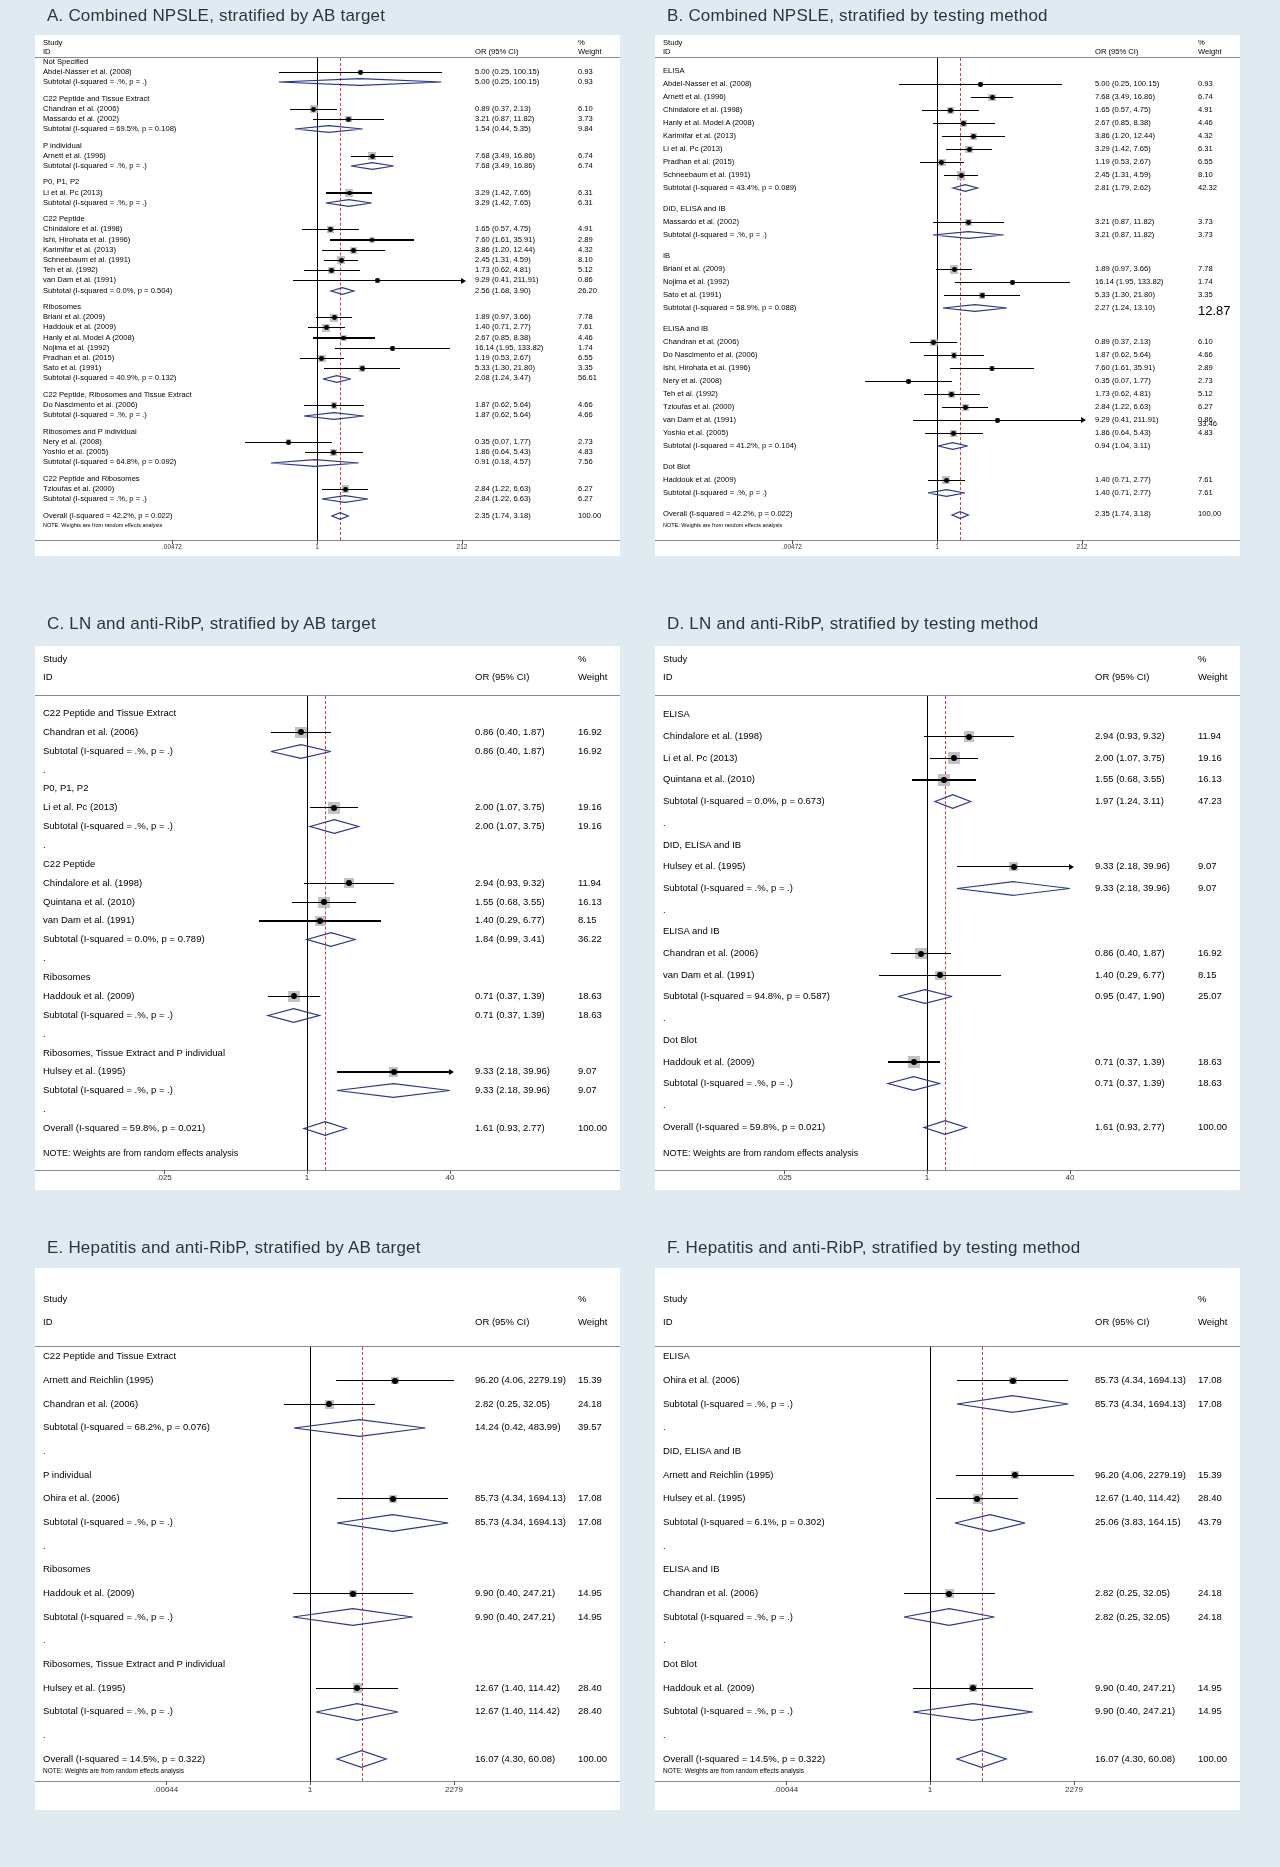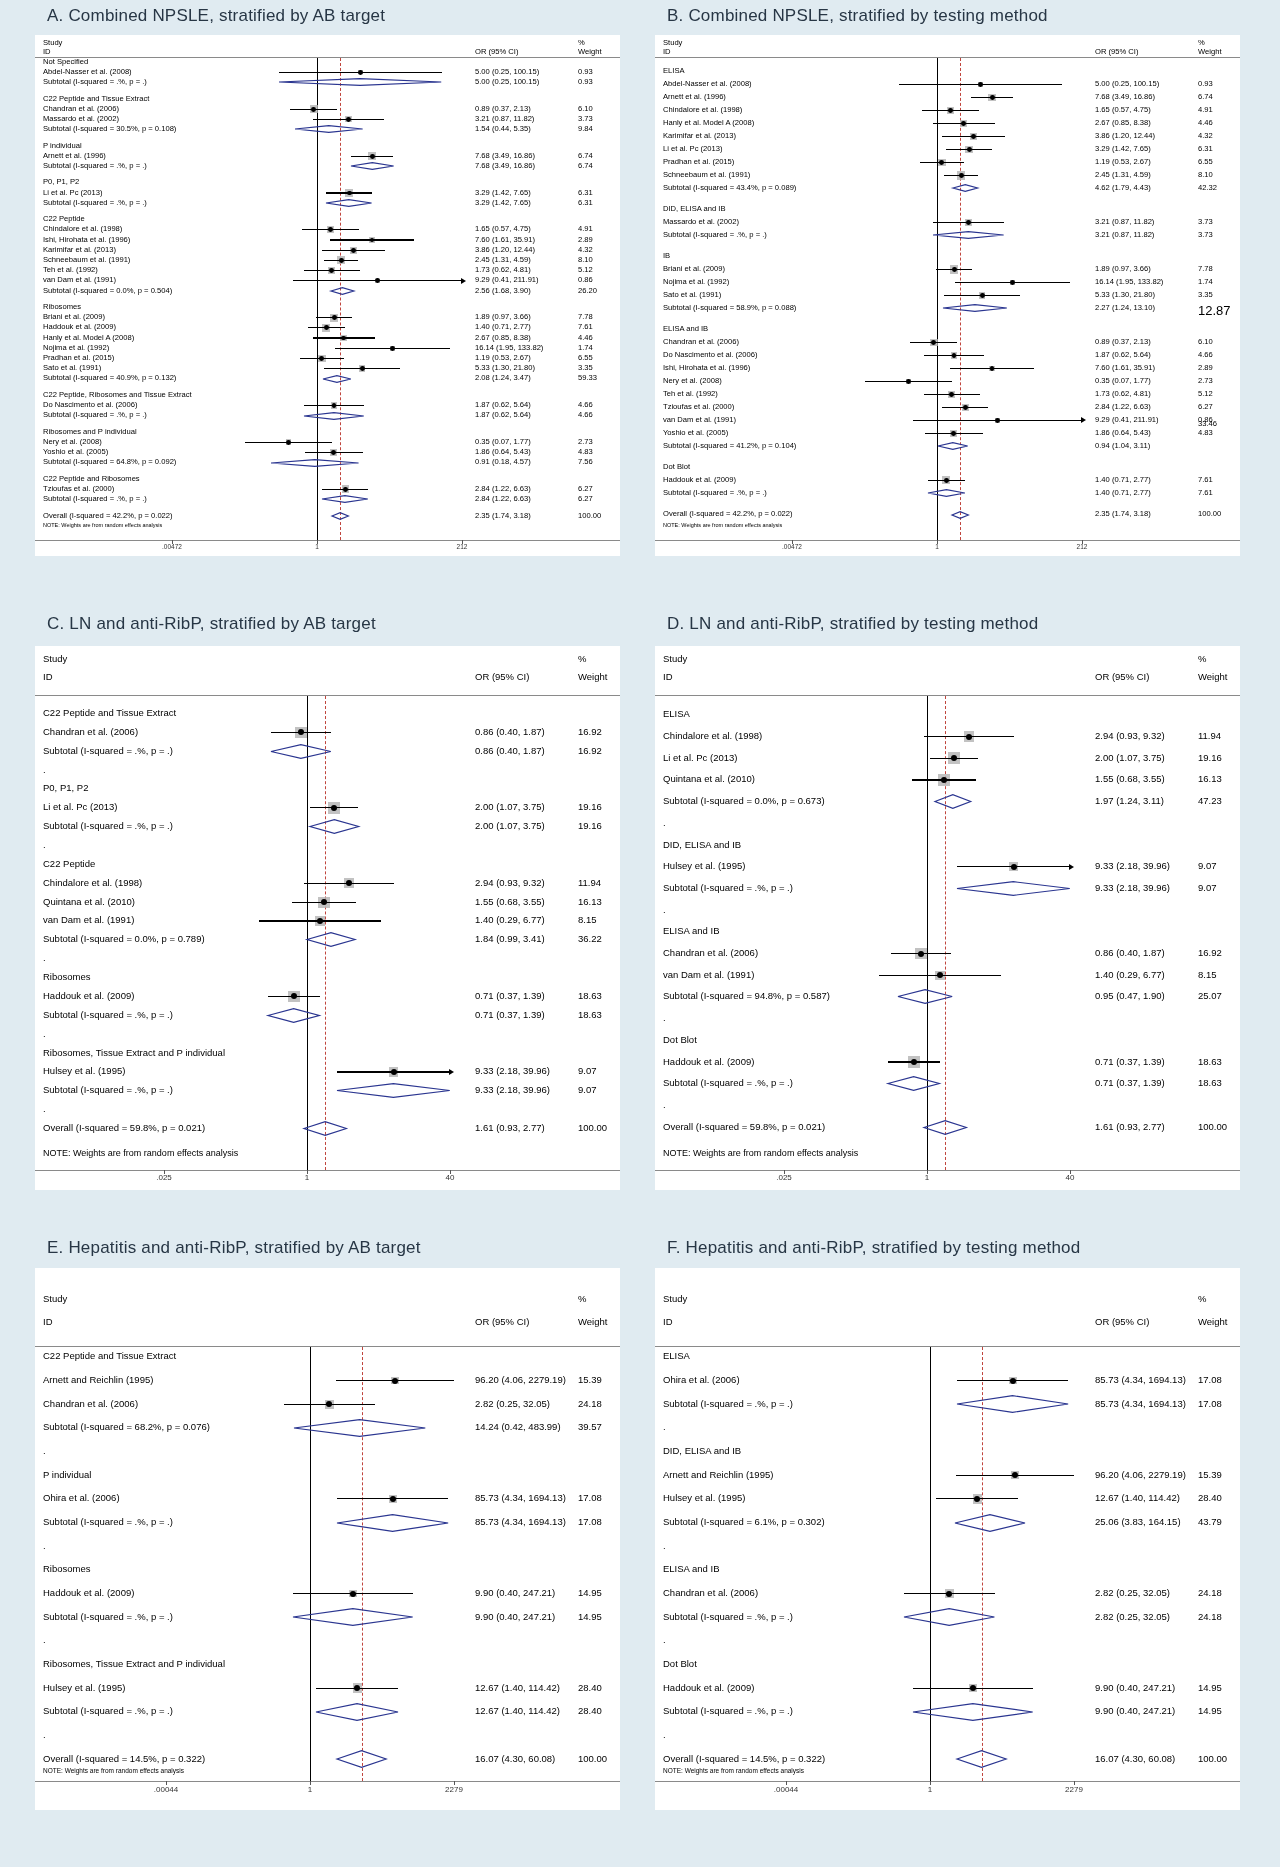--- a/index.html
+++ b/index.html
@@ -51,21 +51,21 @@
       <div class="ciline" style="left: 255.086px; top: 73.5211px; width: 47.3817px; height: 1.2px;"></div>
       <div class="dot" style="left: 276.445px; top: 71.7211px; width: 4.8px; height: 4.8px;"></div>
       <div class="abs" style="left: 440px; top: 69.7131px; font-size: 7.6px; color: rgb(0, 0, 0);">0.89 (0.37, 2.13)</div>
       <div class="abs" style="left: 543px; top: 69.7131px; font-size: 7.6px; color: rgb(0, 0, 0);">6.10</div>
       <div class="abs" style="left: 8px; top: 79.893px; font-size: 7.6px; color: rgb(0, 0, 0);">Massardo et al. (2002)</div>
       <div class="sq" style="left: 310.389px; top: 81.1197px; width: 6.36264px; height: 6.36264px; background: rgb(179, 179, 179); opacity: 0.8;"></div>
       <div class="ciline" style="left: 278.23px; top: 83.701px; width: 70.6258px; height: 1.2px;"></div>
       <div class="dot" style="left: 311.17px; top: 81.901px; width: 4.8px; height: 4.8px;"></div>
       <div class="abs" style="left: 440px; top: 79.893px; font-size: 7.6px; color: rgb(0, 0, 0);">3.21 (0.87, 11.82)</div>
       <div class="abs" style="left: 543px; top: 79.893px; font-size: 7.6px; color: rgb(0, 0, 0);">3.73</div>
-      <div class="abs" style="left: 8px; top: 90.0729px; font-size: 7.6px; color: rgb(0, 0, 0);">Subtotal  (I-squared = 30.5%, p = 0.108)</div>
+      <div class="abs" style="left: 8px; top: 90.0729px; font-size: 7.6px; color: rgb(0, 0, 0);">Subtotal  (I-squared = 69.5%, p = 0.108)</div>
       <svg class="diamond" width="67.62164610220009" height="8" style="left: 259.776px; top: 90.4809px;">
         <polygon points="0,4 33.810823051100044,0.7 67.62164610220009,4 33.810823051100044,7.3" fill="none" stroke="#2a3590" stroke-width="1.2"></polygon>
       </svg>
       <div class="abs" style="left: 440px; top: 90.0729px; font-size: 7.6px; color: rgb(0, 0, 0);">1.54 (0.44, 5.35)</div>
       <div class="abs" style="left: 543px; top: 90.0729px; font-size: 7.6px; color: rgb(0, 0, 0);">9.84</div>
       <div class="abs" style="left: 8px; top: 106.564px; font-size: 7.6px; color: rgb(0, 0, 0);">P individual</div>
       <div class="abs" style="left: 8px; top: 116.744px; font-size: 7.6px; color: rgb(0, 0, 0);">Arnett et al. (1996)</div>
       <div class="sq" style="left: 333.338px; top: 117.306px; width: 7.6923px; height: 7.6923px; background: rgb(179, 179, 179); opacity: 0.8;"></div>
       <div class="ciline" style="left: 315.834px; top: 120.552px; width: 42.6356px; height: 1.2px;"></div>
       <div class="dot" style="left: 334.784px; top: 118.752px; width: 4.8px; height: 4.8px;"></div>
@@ -169,21 +169,21 @@
       <div class="sq" style="left: 324.216px; top: 330.425px; width: 6.1606px; height: 6.1606px; background: rgb(179, 179, 179); opacity: 0.8;"></div>
       <div class="ciline" style="left: 289.102px; top: 332.905px; width: 76.3236px; height: 1.2px;"></div>
       <div class="dot" style="left: 324.897px; top: 331.105px; width: 4.8px; height: 4.8px;"></div>
       <div class="abs" style="left: 440px; top: 329.097px; font-size: 7.6px; color: rgb(0, 0, 0);">5.33 (1.30, 21.80)</div>
       <div class="abs" style="left: 543px; top: 329.097px; font-size: 7.6px; color: rgb(0, 0, 0);">3.35</div>
       <div class="abs" style="left: 8px; top: 339.277px; font-size: 7.6px; color: rgb(0, 0, 0);">Subtotal  (I-squared = 40.9%, p = 0.132)</div>
       <svg class="diamond" width="27.855663743360594" height="8" style="left: 287.823px; top: 339.685px;">
         <polygon points="0,4 13.927831871680297,0.7 27.855663743360594,4 13.927831871680297,7.3" fill="none" stroke="#2a3590" stroke-width="1.2"></polygon>
       </svg>
       <div class="abs" style="left: 440px; top: 339.277px; font-size: 7.6px; color: rgb(0, 0, 0);">2.08 (1.24, 3.47)</div>
-      <div class="abs" style="left: 543px; top: 339.277px; font-size: 7.6px; color: rgb(0, 0, 0);">59.33</div>
+      <div class="abs" style="left: 543px; top: 339.277px; font-size: 7.6px; color: rgb(0, 0, 0);">56.61</div>
       <div class="abs" style="left: 8px; top: 355.768px; font-size: 7.6px; color: rgb(0, 0, 0);">C22 Peptide, Ribosomes and Tissue Extract</div>
       <div class="abs" style="left: 8px; top: 365.948px; font-size: 7.6px; color: rgb(0, 0, 0);">Do Nascimento et al. (2006)</div>
       <div class="sq" style="left: 295.535px; top: 366.948px; width: 6.81741px; height: 6.81741px; background: rgb(179, 179, 179); opacity: 0.8;"></div>
       <div class="ciline" style="left: 269.06px; top: 369.756px; width: 59.7672px; height: 1.2px;"></div>
       <div class="dot" style="left: 296.544px; top: 367.956px; width: 4.8px; height: 4.8px;"></div>
       <div class="abs" style="left: 440px; top: 365.948px; font-size: 7.6px; color: rgb(0, 0, 0);">1.87 (0.62, 5.64)</div>
       <div class="abs" style="left: 543px; top: 365.948px; font-size: 7.6px; color: rgb(0, 0, 0);">4.66</div>
       <div class="abs" style="left: 8px; top: 376.128px; font-size: 7.6px; color: rgb(0, 0, 0);">Subtotal  (I-squared = .%, p = .)</div>
       <svg class="diamond" width="59.76724059303666" height="8" style="left: 269.06px; top: 376.536px;">
         <polygon points="0,4 29.88362029651833,0.7 59.76724059303666,4 29.88362029651833,7.3" fill="none" stroke="#2a3590" stroke-width="1.2"></polygon>
@@ -293,21 +293,21 @@
       <div class="abs" style="left: 8px; top: 136.06px; font-size: 7.6px; color: rgb(0, 0, 0);">Schneebaum et al. (1991)</div>
       <div class="sq" style="left: 302.161px; top: 136.372px; width: 8.1921px; height: 8.1921px; background: rgb(179, 179, 179); opacity: 0.8;"></div>
       <div class="ciline" style="left: 289.309px; top: 139.868px; width: 33.9411px; height: 1.2px;"></div>
       <div class="dot" style="left: 303.857px; top: 138.068px; width: 4.8px; height: 4.8px;"></div>
       <div class="abs" style="left: 440px; top: 136.06px; font-size: 7.6px; color: rgb(0, 0, 0);">2.45 (1.31, 4.59)</div>
       <div class="abs" style="left: 543px; top: 136.06px; font-size: 7.6px; color: rgb(0, 0, 0);">8.10</div>
       <div class="abs" style="left: 8px; top: 149.05px; font-size: 7.6px; color: rgb(0, 0, 0);">Subtotal  (I-squared = 43.4%, p = 0.089)</div>
       <svg class="diamond" width="24.529927844330416" height="8" style="left: 297.76px; top: 149.458px;">
         <polygon points="0,4 12.264963922165208,0.7 24.529927844330416,4 12.264963922165208,7.3" fill="none" stroke="#2a3590" stroke-width="1.2"></polygon>
       </svg>
-      <div class="abs" style="left: 440px; top: 149.05px; font-size: 7.6px; color: rgb(0, 0, 0);">4.62 (1.79, 4.43)</div>
+      <div class="abs" style="left: 440px; top: 149.05px; font-size: 7.6px; color: rgb(0, 0, 0);">2.81 (1.79, 2.62)</div>
       <div class="abs" style="left: 543px; top: 149.05px; font-size: 7.6px; color: rgb(0, 0, 0);">42.32</div>
       <div class="abs" style="left: 8px; top: 170.094px; font-size: 7.6px; color: rgb(0, 0, 0);">DID, ELISA and IB</div>
       <div class="abs" style="left: 8px; top: 183.084px; font-size: 7.6px; color: rgb(0, 0, 0);">Massardo et al. (2002)</div>
       <div class="sq" style="left: 310.389px; top: 184.31px; width: 6.36264px; height: 6.36264px; background: rgb(179, 179, 179); opacity: 0.8;"></div>
       <div class="ciline" style="left: 278.23px; top: 186.892px; width: 70.6258px; height: 1.2px;"></div>
       <div class="dot" style="left: 311.17px; top: 185.092px; width: 4.8px; height: 4.8px;"></div>
       <div class="abs" style="left: 440px; top: 183.084px; font-size: 7.6px; color: rgb(0, 0, 0);">3.21 (0.87, 11.82)</div>
       <div class="abs" style="left: 543px; top: 183.084px; font-size: 7.6px; color: rgb(0, 0, 0);">3.73</div>
       <div class="abs" style="left: 8px; top: 196.074px; font-size: 7.6px; color: rgb(0, 0, 0);">Subtotal  (I-squared = .%, p = .)</div>
       <svg class="diamond" width="70.62576183808898" height="8" style="left: 278.23px; top: 196.482px;">

